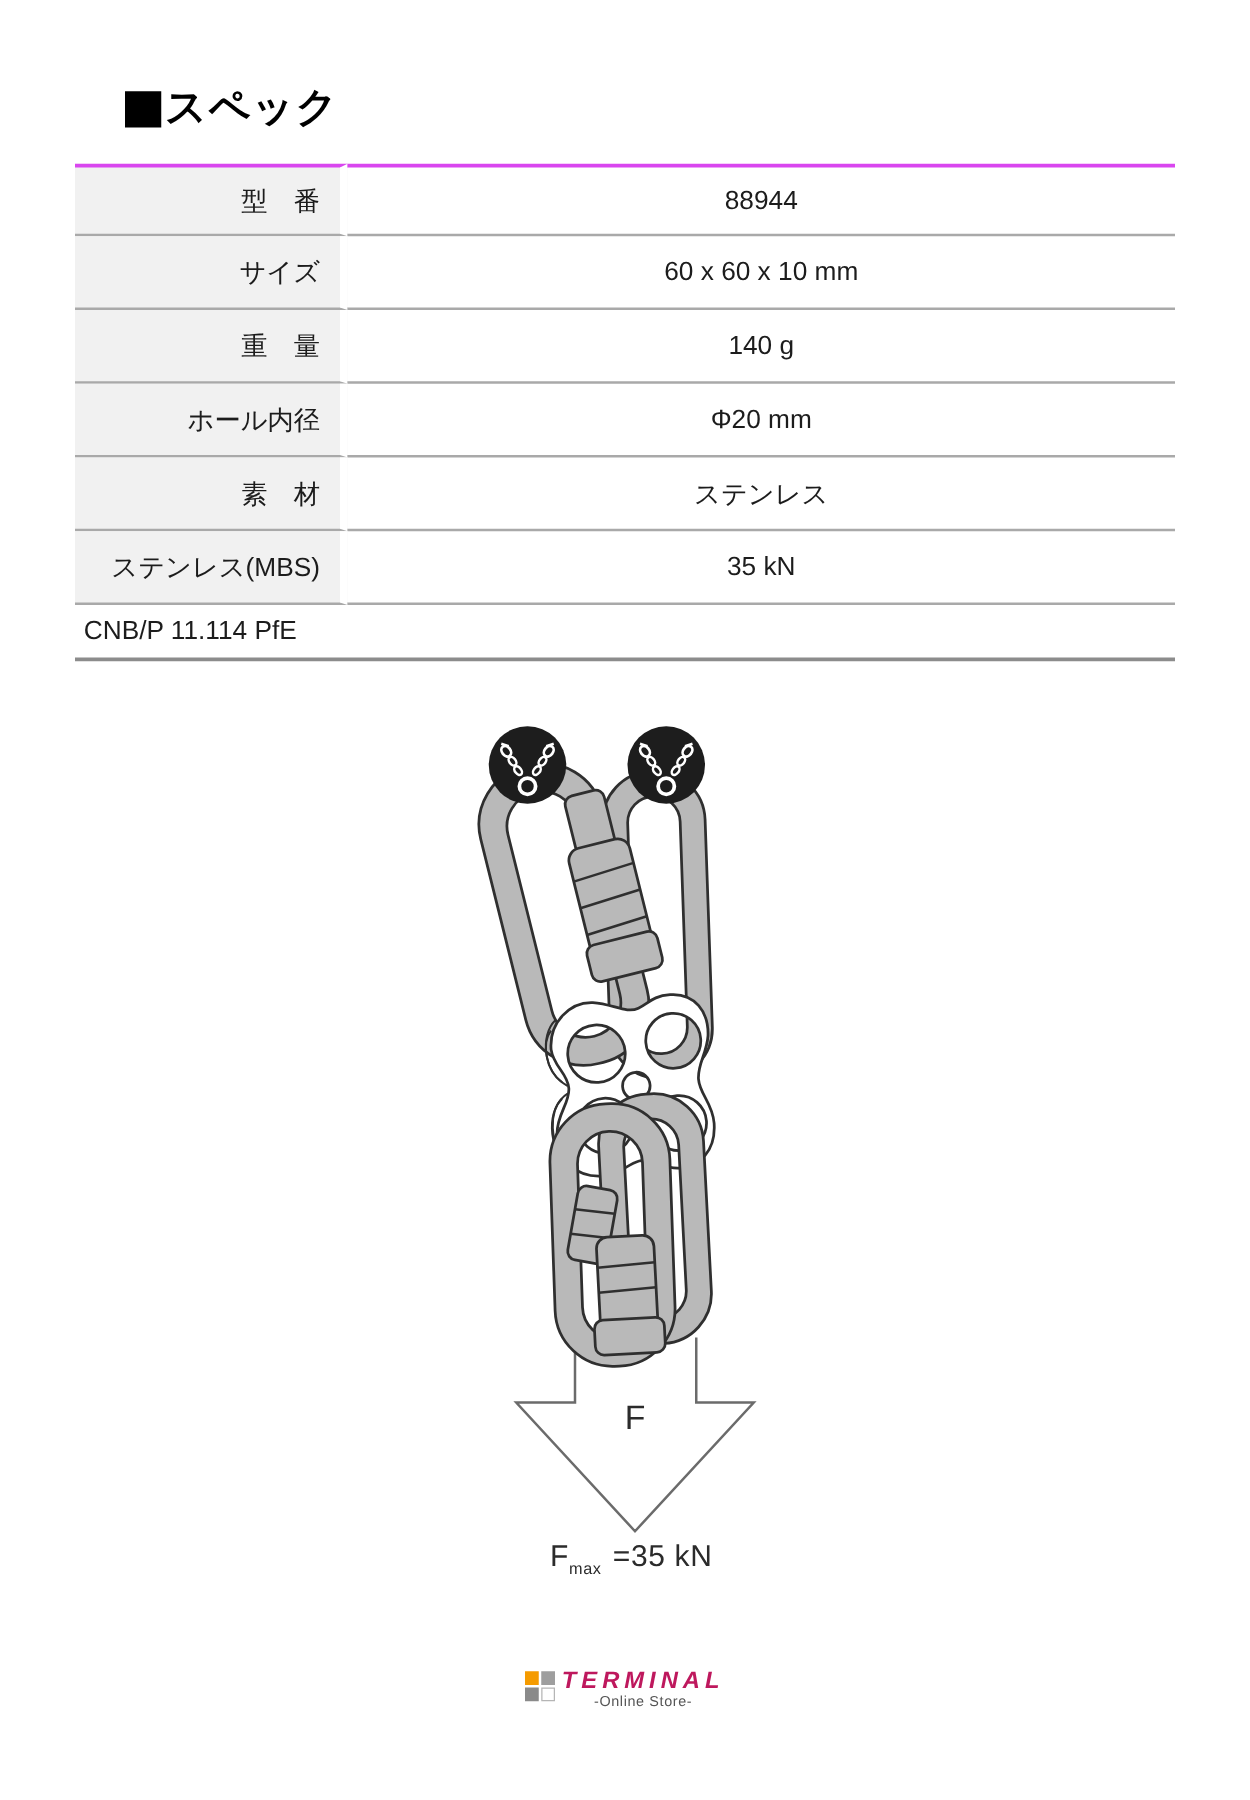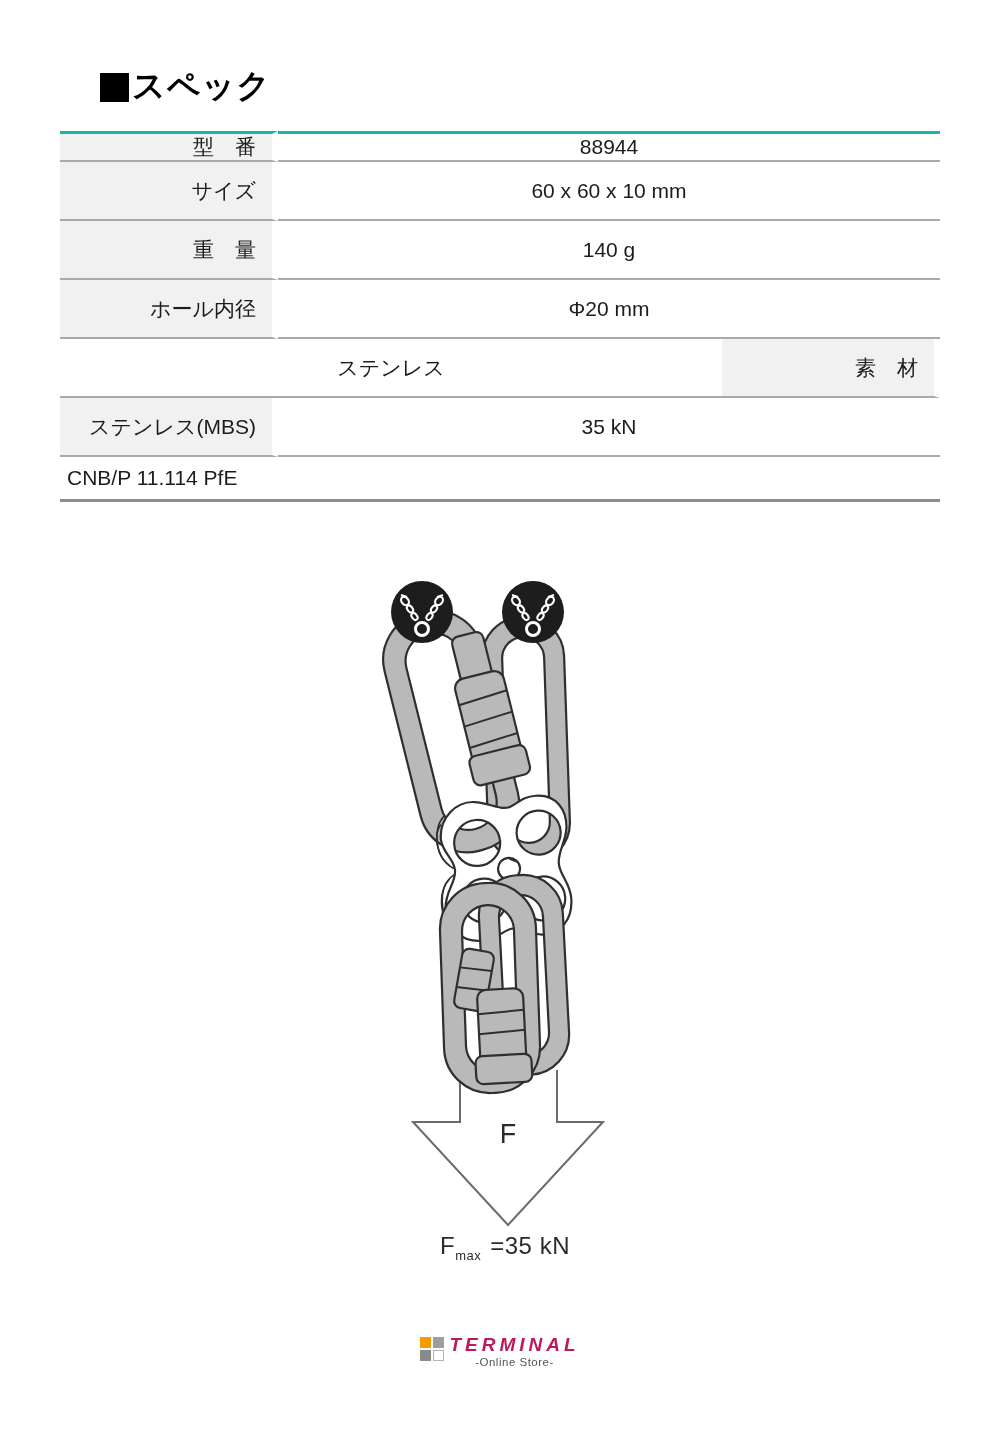--- a/index.html
+++ b/index.html
@@ -9,21 +9,21 @@
   
   .section-title{position:absolute;left:55px;top:64px;display:flex;align-items:center;
                  font-size:33px;font-weight:700;color:#000;letter-spacing:1px;margin:0;padding-left:45px;}
   .title-square{display:inline-block;width:29px;height:29px;background:#000;margin-right:3px;transform:translateY(1px);}
 
   
   .spec-table{position:absolute;left:60px;top:131px;width:880px;}
   .spec-row{display:flex;width:100%;}
   .spec-row .cell{box-sizing:border-box;height:59px;display:flex;align-items:center;
                   border-bottom:2px solid #a9a9a9;font-size:21px;font-weight:500;}
-  .spec-row:first-child .cell{border-top:3px solid #14b8a6;height:31px;}
+  .spec-row:first-child .cell{border-top:3px solid #d946ef;height:58px;}
   .spec-row:last-child .cell{border-bottom:3px solid #8c8c8c;height:45px;}
   .cell.label{width:218px;background:#f1f1f1;justify-content:flex-end;padding-right:16px;
               border-right:6px solid #ffffff;}
   .cell.value{flex:1;justify-content:center;}
   .cell.value.left{justify-content:flex-start;padding-left:7px;}
 
   
   .figure{position:absolute;left:355px;top:565px;width:300px;height:700px;}
   .metal{fill:#b9b9b9;stroke:#2f2f2f;stroke-width:2.2;}
   .plate{fill:#ffffff;stroke:#2f2f2f;stroke-width:2.2;}
@@ -65,22 +65,22 @@
       </div>
       <div class="spec-row">
         <div class="cell label">重　量</div>
         <div class="cell value">140 g</div>
       </div>
       <div class="spec-row">
         <div class="cell label">ホール内径</div>
         <div class="cell value">Φ20 mm</div>
       </div>
       <div class="spec-row">
+        <div class="cell label">素　材</div>
         <div class="cell value">ステンレス</div>
-        <div class="cell label">素　材</div>
       </div>
       <div class="spec-row">
         <div class="cell label">ステンレス(MBS)</div>
         <div class="cell value">35 kN</div>
       </div>
       <div class="spec-row">
         <div class="cell value left">CNB/P 11.114 PfE</div>
       </div>
     </div>
 

